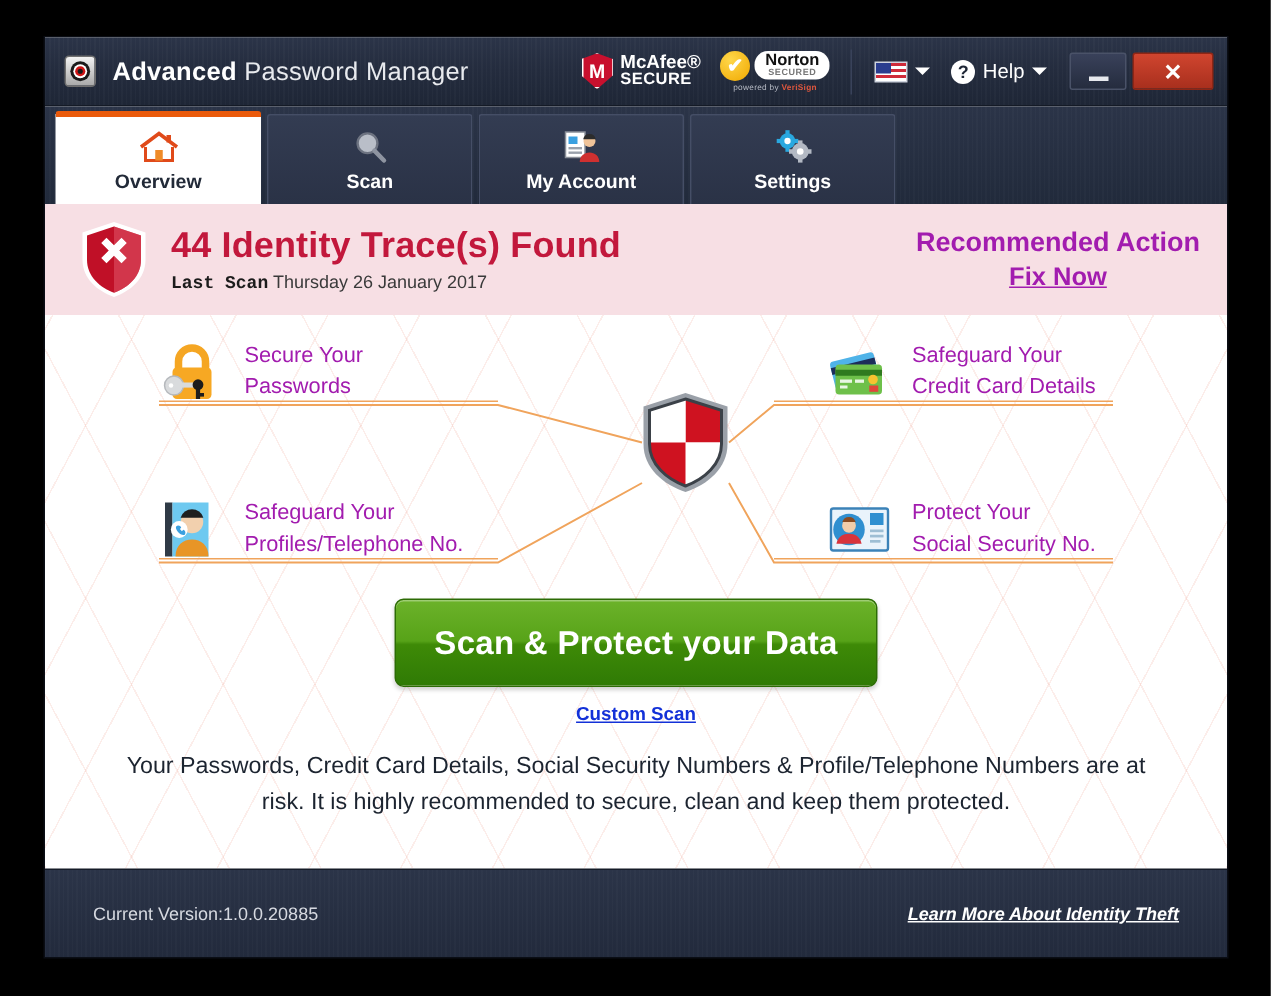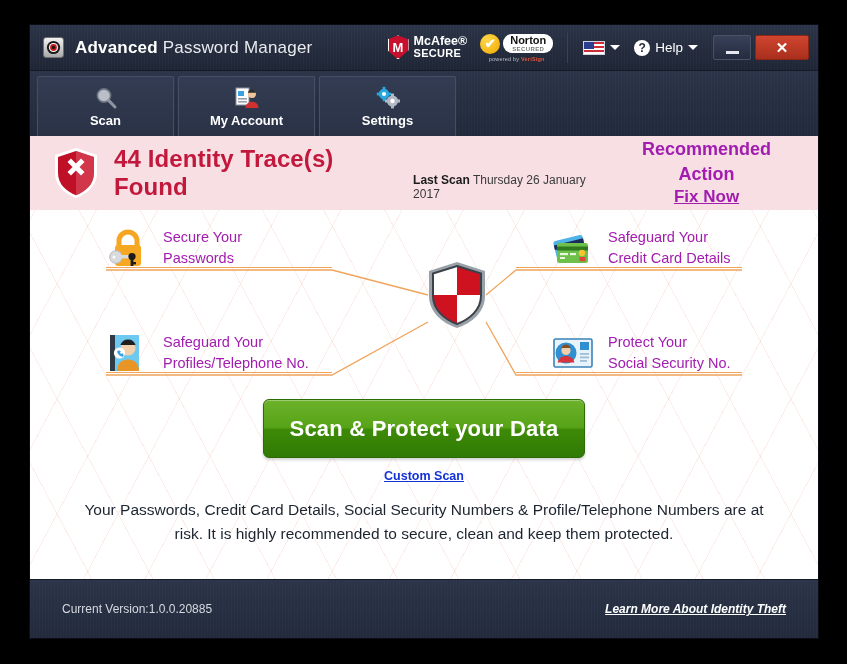--- a/index.html
+++ b/index.html
@@ -173,24 +173,24 @@
     pointer-events:none;
   }
 
   
   #alert-banner{
     position:relative;z-index:2;
     height:74px;background:#f7dfe4;
     display:flex;align-items:center;padding:0 18px 0 22px;
   }
   .alert-shield{width:48px;height:54px;flex:none;margin-right:14px;}
-  .alert-texts{display:flex;gap:3px;align-items:flex-end;}
+  .alert-texts{display:flex;flex-direction:column;gap:3px;}
   #alert-title{font-size:24px;font-weight:bold;color:#c2183c;letter-spacing:.1px;}
   #alert-sub{font-size:12px;color:#3a3a3a;}
-  #alert-sub b{color:#1c1c1c;}
+  #alert-sub b{color:#1c1c1c;font-family:Liberation Mono, monospace;}
   .alert-right{margin-left:auto;text-align:center;line-height:1.35;}
   #rec-action-label{font-size:18px;font-weight:bold;color:#a21caf;}
   #fix-now-link{font-size:17px;font-weight:bold;color:#a21caf;cursor:pointer;display:block;}
 
   
   #features{position:relative;z-index:2;height:185px;}
   .feature{
     position:absolute;display:flex;align-items:center;gap:13px;
   }
   .feat-icon{width:44px;height:44px;flex:none;}
@@ -303,20 +303,31 @@
           </div>
         <div class="btn-close">
             <span>✕</span>
           </div>
       </div>
     </div>
   </div>
 
   <div id="tabbar">
 
+    <div class="tab active">
+      <span class="tab-icon">
+        <svg width="30" height="24" viewBox="0 0 30 24">
+          <path d="M3 12 L15 3 L27 12" fill="none" stroke="#e04a1a" stroke-width="2.4"></path>
+          <path d="M6 12 L6 21 L24 21 L24 12" fill="none" stroke="#e04a1a" stroke-width="2"></path>
+          <rect x="12.5" y="14" width="5" height="7" fill="#ef8b28"></rect>
+          <rect x="20" y="4" width="3" height="5" fill="#e04a1a"></rect>
+        </svg>
+      </span>
+      <span class="tab-label">Overview</span>
+    </div>
 
     <div class="tab">
       <span class="tab-icon">
         <svg width="24" height="24" viewBox="0 0 24 24">
           <circle cx="10" cy="9.5" r="6.6" fill="#b9bec8" stroke="#6d7381" stroke-width="1.6"></circle>
           <line x1="14.6" y1="14.4" x2="21" y2="21" stroke="#8e94a1" stroke-width="3" stroke-linecap="round"></line>
         </svg>
       </span>
       <span class="tab-label">Scan</span>
     </div>

